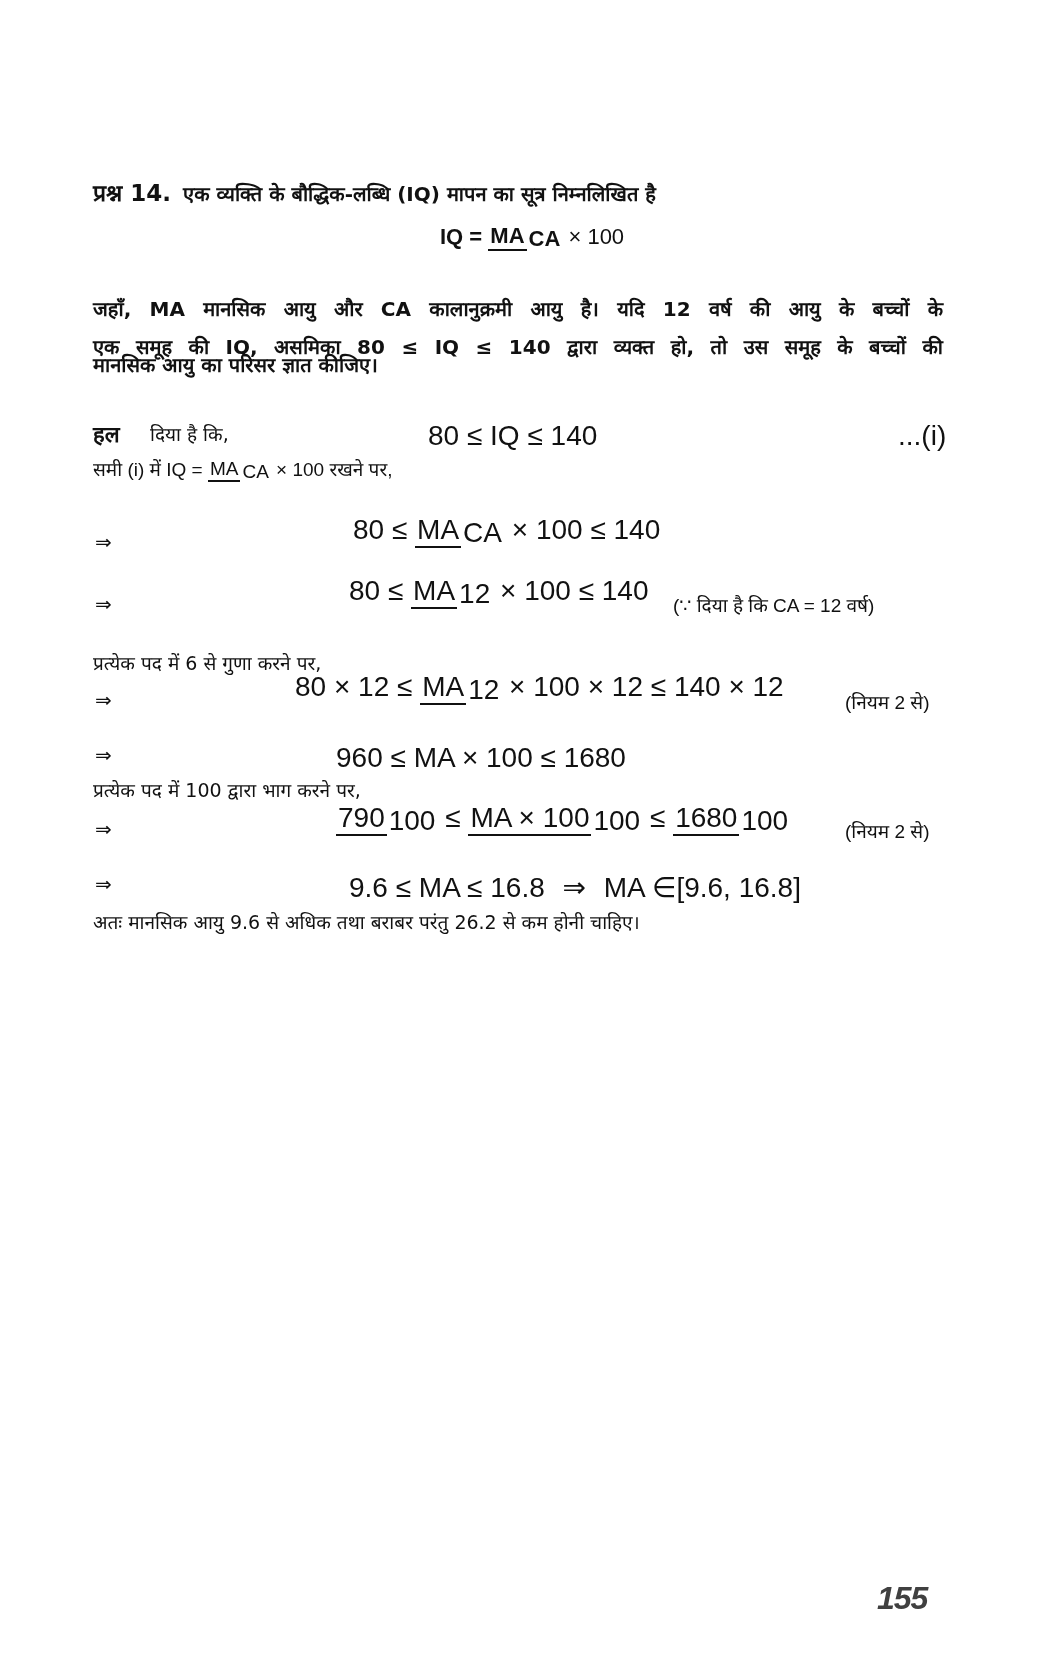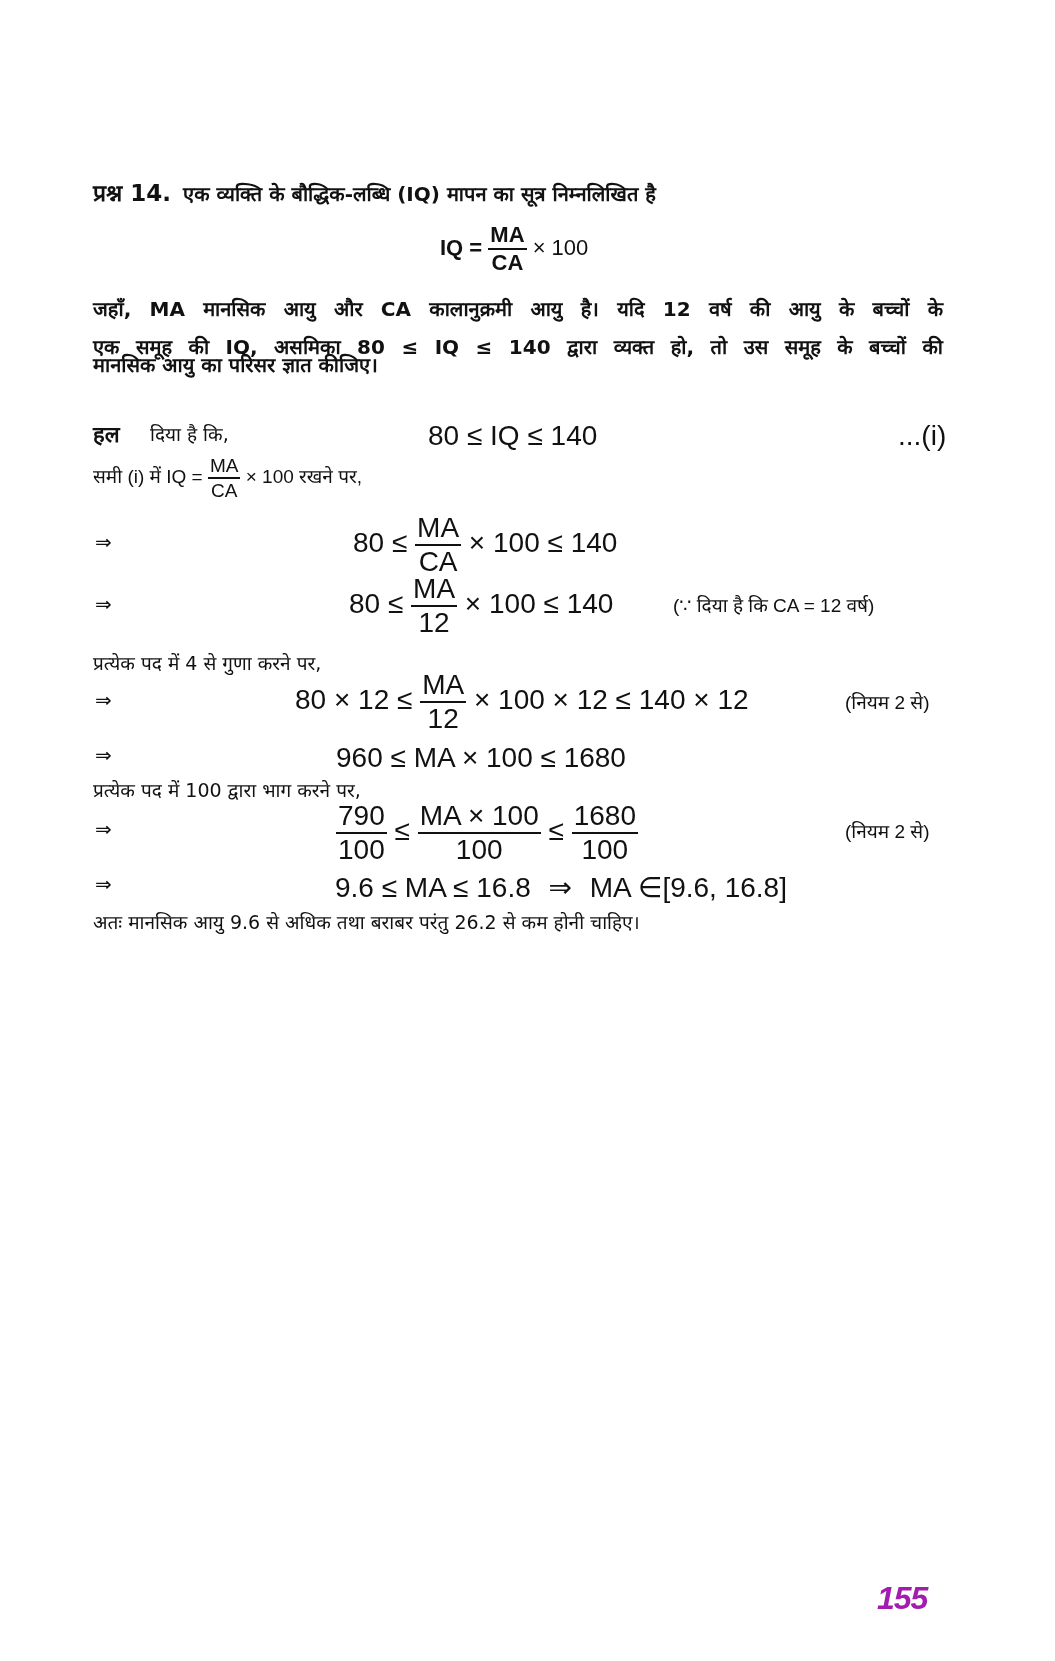--- a/index.html
+++ b/index.html
@@ -10,38 +10,38 @@
   }
   .abs { position: absolute; white-space: nowrap; }
   .serif { font-family: Liberation Sans, sans-serif; }
   .sans { font-family: "Liberation Sans", "DejaVu Sans", sans-serif; }
   .bold { font-weight: bold; }
 
   .q-head { left: 93px; top: 176px; font-size: 22px; }
   .q-label { font-weight: bold; font-size: 23px; margin-right: 5px; }
   .q-text { font-size: 20px; font-weight: bold; }
 
-  .frac { display: inline-flex; flex-direction: column; align-items: center; vertical-align: middle; line-height: 1; }
+  .frac { display: inline-flex; align-items: center; vertical-align: middle; line-height: 1; }
   .frac .num { padding: 0 2px 2px 2px; border-bottom: 2px solid #111; }
   .frac .den { padding: 2px 2px 0 2px; }
 
   .formula { left: 440px; top: 224px; font-size: 22px; }
 
   .para { left: 93px; width: 850px; font-size: 20px; font-weight: bold; text-align: justify; text-align-last: justify; }
   .para.last { text-align-last: left; }
 
   .line { font-size: 19px; }
   .arrow { left: 95px; font-size: 20px; }
   .eq { font-size: 28px; }
   .note { font-size: 19px; }
 
   .hal-label { left: 93px; top: 418px; font-size: 22px; font-weight: bold; }
   .page-number {
     left: 877px; top: 1580px; font-size: 32px; font-weight: bold; font-style: italic;
-    color: #a21caf; letter-spacing: -1px;
+    color: #404040; letter-spacing: -1px;
   }
 </style>
 </head>
 <body>
 
 <div class="abs q-head">
   <span class="q-label">प्रश्न 14.</span>
   <span class="q-text">एक व्यक्ति के बौद्धिक-लब्धि (IQ) मापन का सूत्र निम्नलिखित है</span>
 </div>
 
@@ -86,21 +86,21 @@
 <div class="abs eq sans" style="left:349px; top:575px;">
   <span>80 ≤</span>
   <span class="frac">
     <span class="num">MA</span>
     <span class="den">12</span>
   </span>
   <span>× 100 ≤ 140</span>
 </div>
 <div class="abs note sans" style="left:673px; top:592px;">(∵ दिया है कि CA = 12 वर्ष)</div>
 
-<div class="abs line" style="left:93px; top:650px;">प्रत्येक पद में 4 से गुणा करने पर,</div>
+<div class="abs line" style="left:93px; top:650px;">प्रत्येक पद में 6 से गुणा करने पर,</div>
 
 <div class="abs arrow" style="top:688px;">⇒</div>
 <div class="abs eq sans" style="left:295px; top:671px;">
   <span>80 × 12 ≤</span>
   <span class="frac">
     <span class="num">MA</span>
     <span class="den">12</span>
   </span>
   <span>× 100 × 12 ≤ 140 × 12</span>
 </div>
@@ -124,21 +124,21 @@
   </span>
   <span>≤</span>
   <span class="frac">
     <span class="num">1680</span>
     <span class="den">100</span>
   </span>
 </div>
 <div class="abs note sans" style="left:845px; top:818px;">(नियम 2 से)</div>
 
 <div class="abs arrow" style="top:872px;">⇒</div>
-<div class="abs eq sans" style="left:335px; top:871px;">
+<div class="abs eq sans" style="left:349px; top:871px;">
   <span>9.6 ≤ MA ≤ 16.8</span>
   <span style="margin:0 10px;">⇒</span>
   <span>MA ∈[9.6, 16.8]</span>
 </div>
 
 <div class="abs line" style="left:93px; top:909px;">अतः मानसिक आयु 9.6 से अधिक तथा बराबर परंतु 26.2 से कम होनी चाहिए।</div>
 
 <div class="abs page-number sans">155</div>
 
 </body></html>

